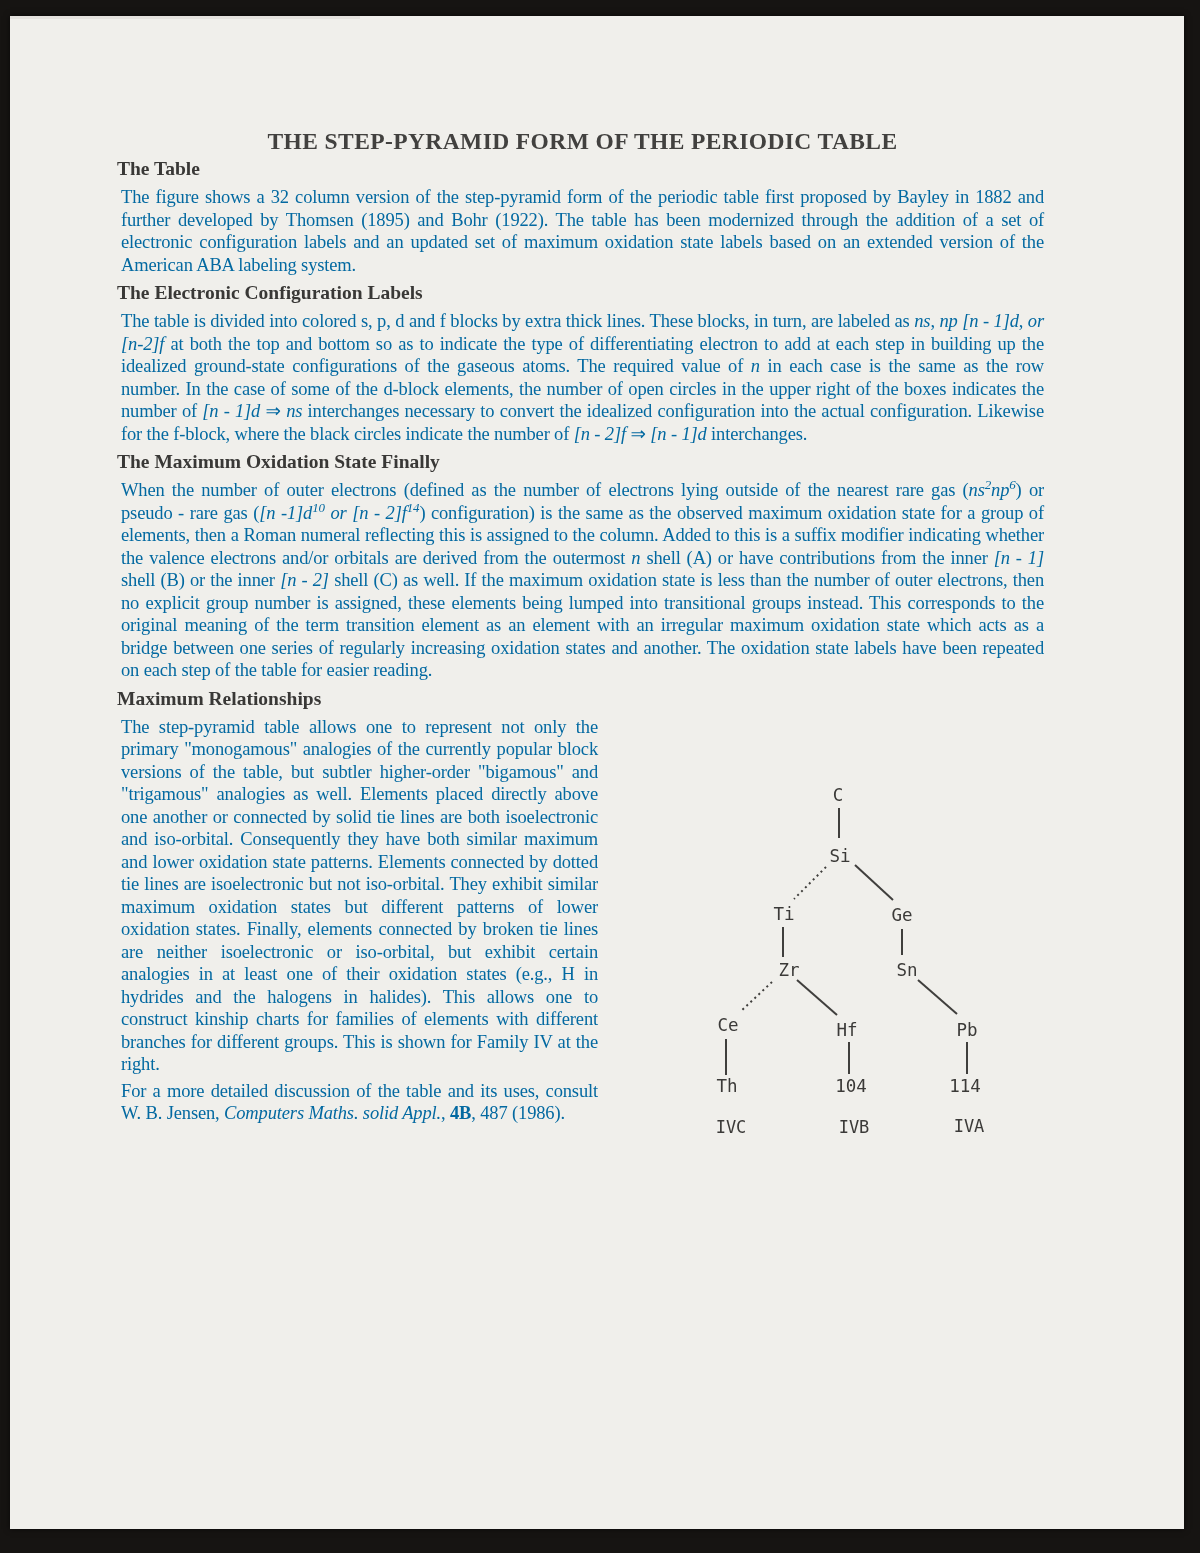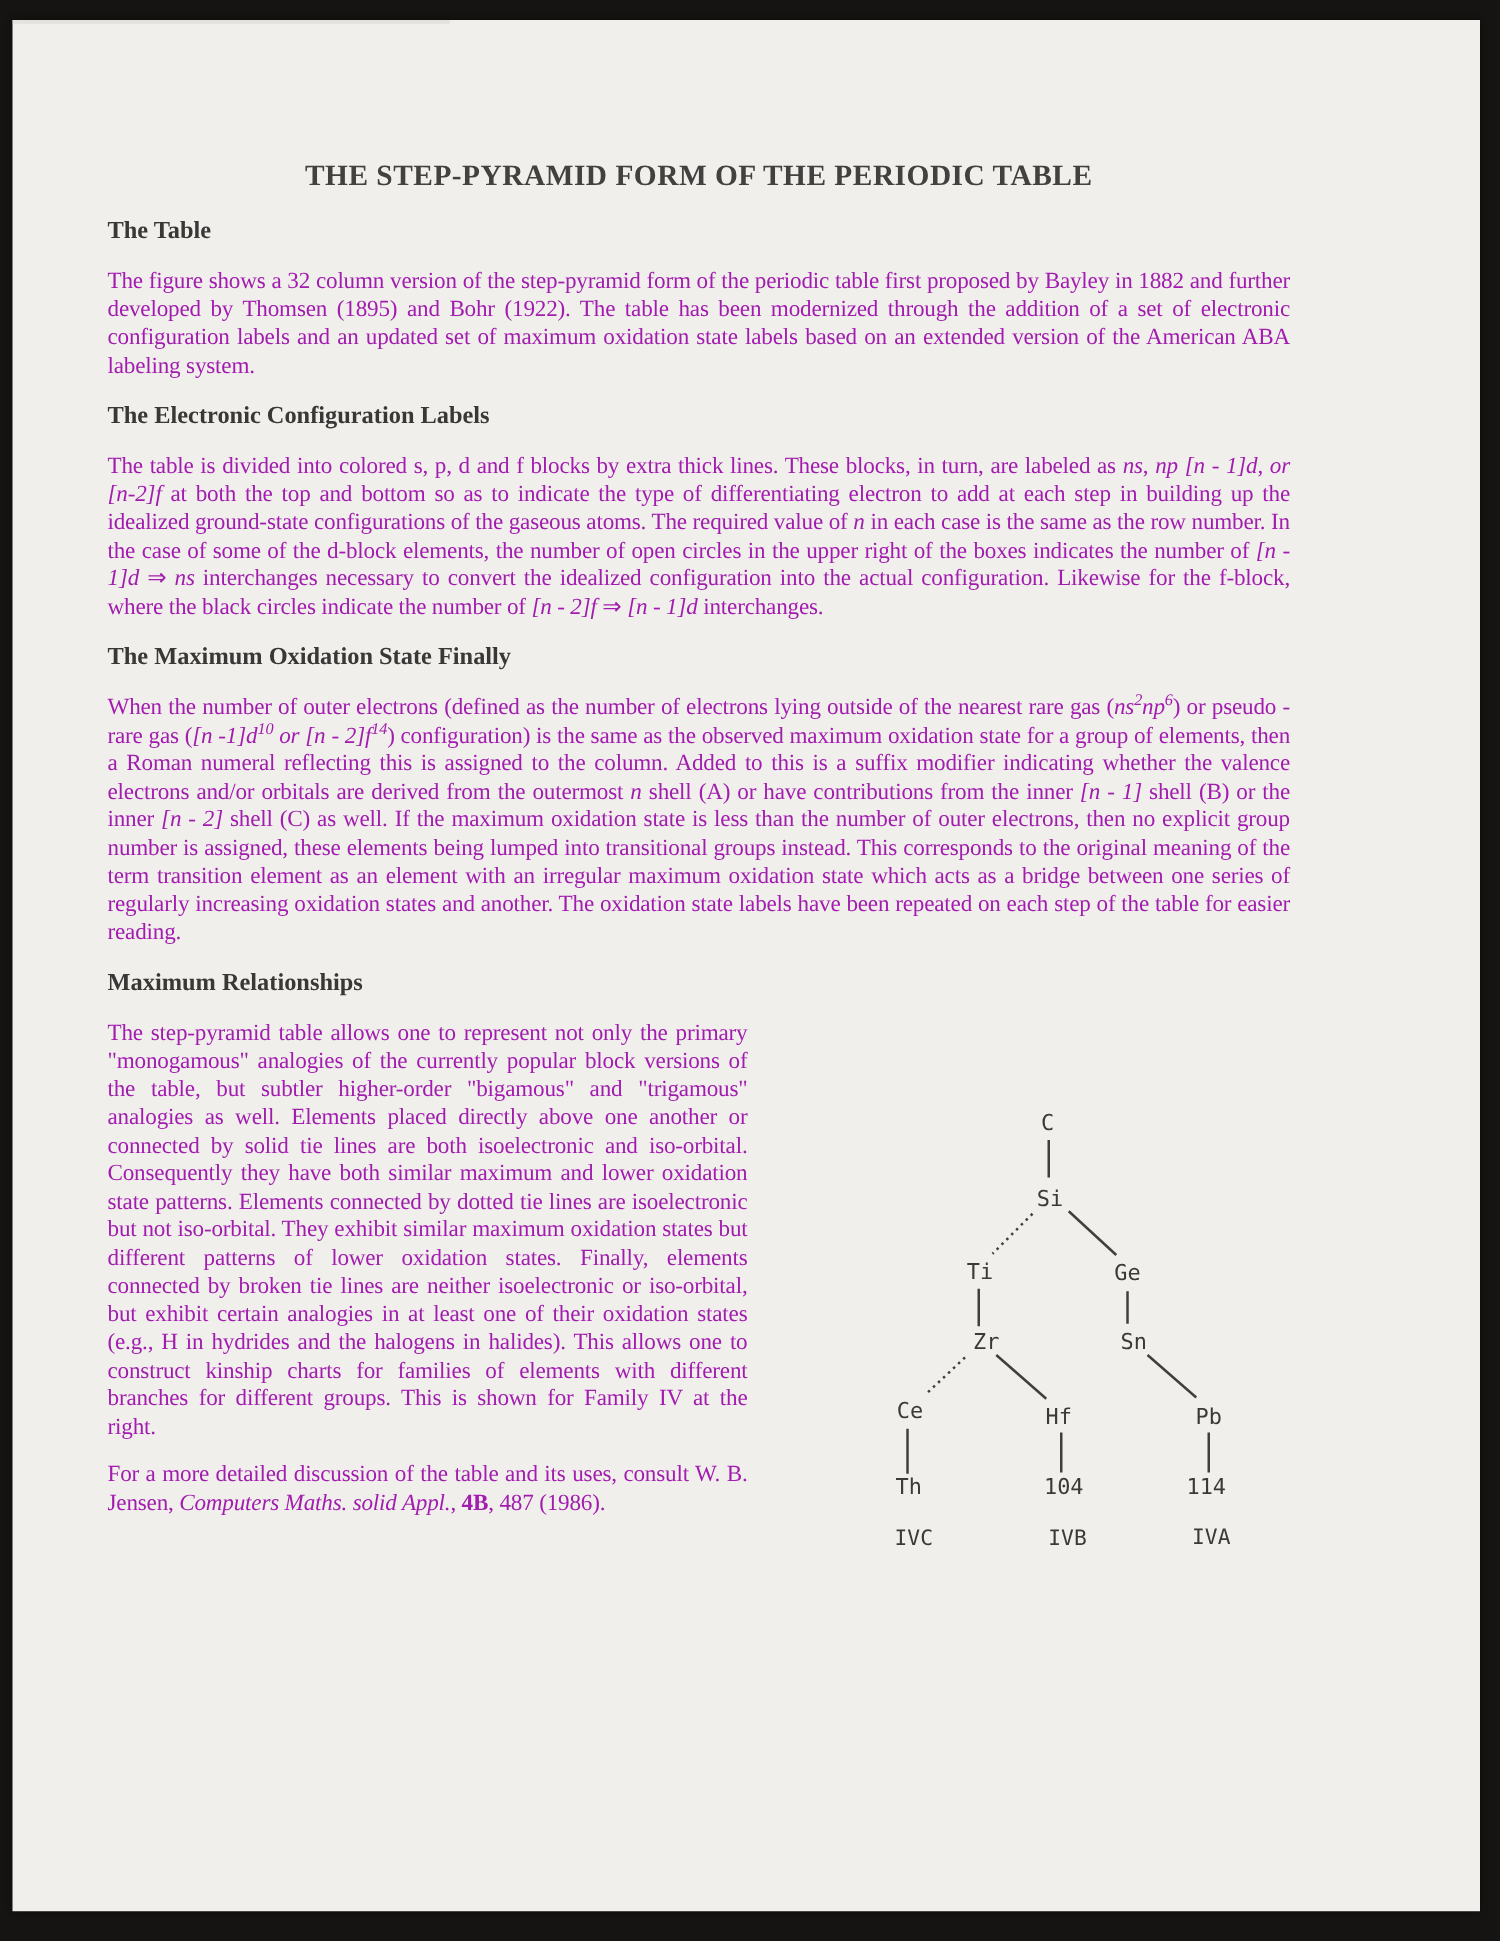--- a/index.html
+++ b/index.html
@@ -17,50 +17,50 @@
   .paper {
     position: absolute;
     left: 10px;
     top: 16px;
     right: 16px;
     bottom: 24px;
     background: #f0efeb;
     box-shadow: 0 0 6px rgba(0,0,0,0.6);
   }
   .content {
-    padding: 0 136px 0 60px;
+    padding: 0 136px 0 107px;
     color: #3a3938;
   }
   .page-title {
     margin-top: 110px;
     text-align: center;
     font-size: 23.5px;
     font-weight: bold;
     letter-spacing: 0.4px;
     color: #42413f;
     line-height: 30px;
   }
   h2.sec-heading {
     font-size: 19.5px;
     font-weight: bold;
     color: #393836;
-    margin: 16px;
+    margin: 0;
     line-height: 26px;
   }
   .h-table   { margin-top: 46px; }
   .h-elec    { margin-top: 28px; }
   .h-oxid    { margin-top: 24px; }
   .h-family  { margin-top: 28px; }
   p.body-par {
     font-size: 18.5px;
     letter-spacing: -0.15px;
     line-height: 22.5px;
     text-align: justify;
-    margin: 16px;
-    color: #a21caf;
+    margin: 4px;
+    color: #0369a1;
   }
   .p-table  { margin-top: 20px; }
   .p-elec   { margin-top: 18px; }
   .p-oxid   { margin-top: 16px; }
   .p-family { margin-top: 14px; }
   .p-note   { margin-top: 20px; }
   p.body-par sup {
     font-size: 13px;
     line-height: 0;
   }

